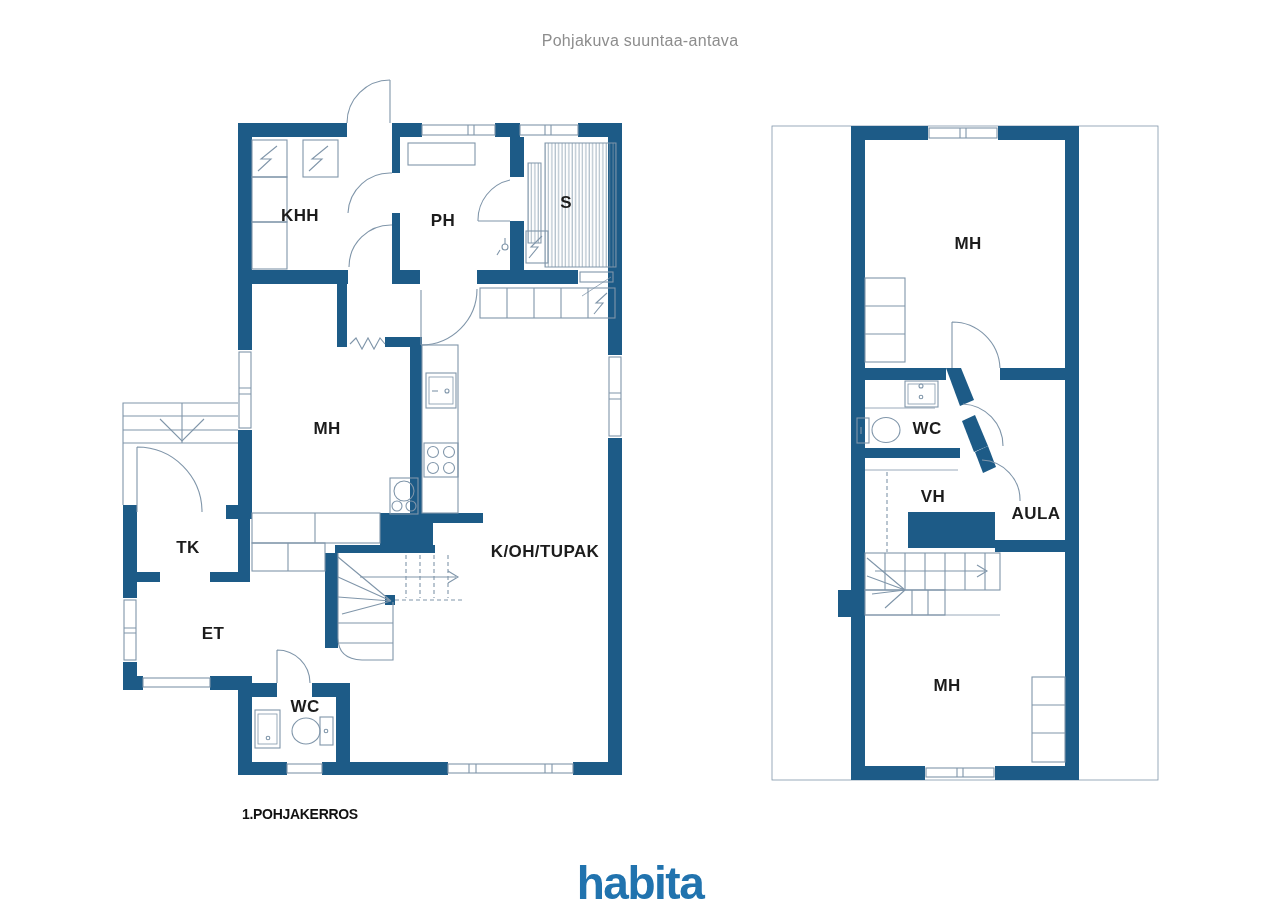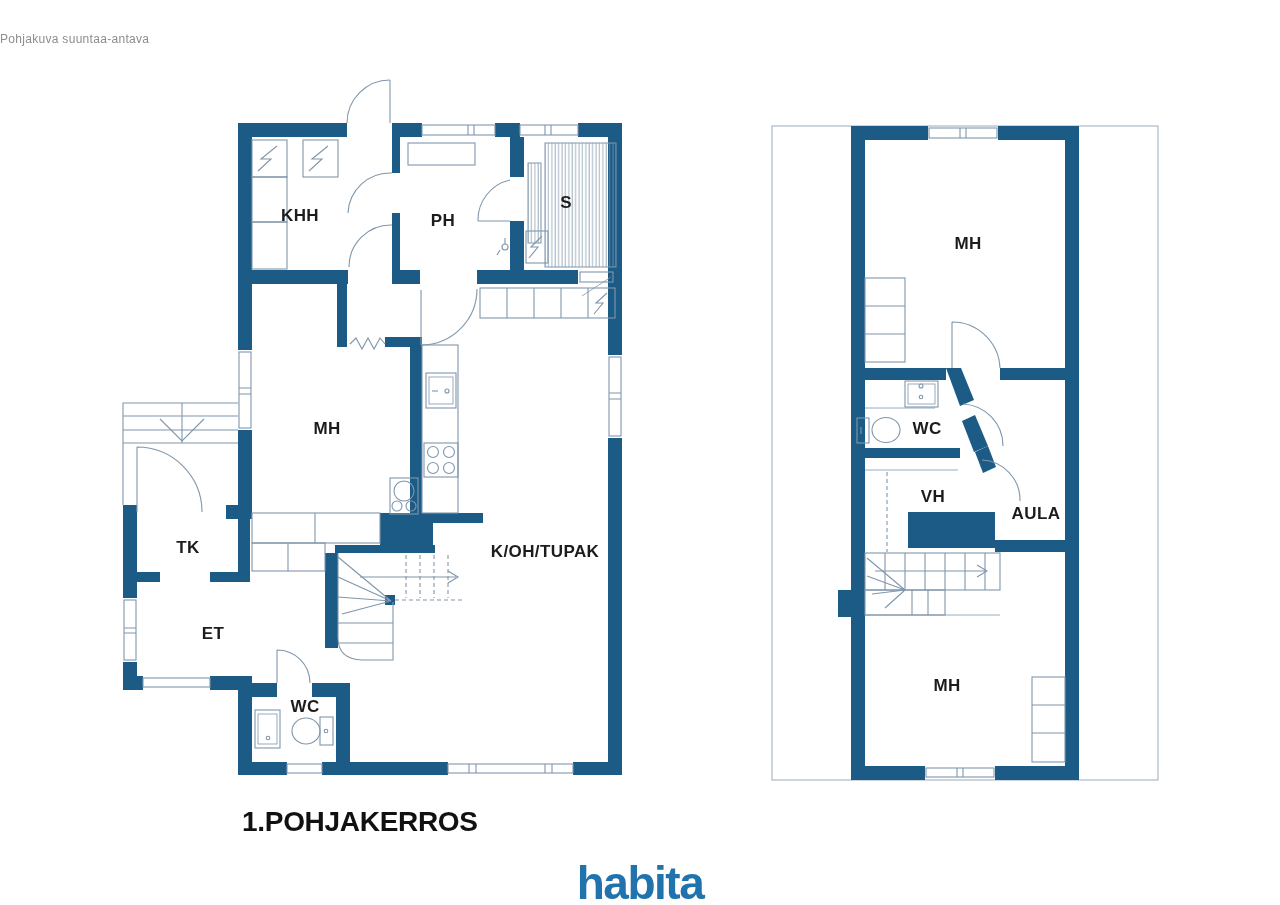--- a/index.html
+++ b/index.html
@@ -1,20 +1,20 @@
 <!DOCTYPE html>
 <html style="--wall: #1d5b87; --line: #8096aa; --text: #1c1c1c; --muted: #8d8d8d; --logo: #2173ae;"><head>
 <meta charset="utf-8">
 <style>
   html,body{margin:0;padding:0;background:#ffffff;}
   .canvas{position:relative;width:1280px;height:905px;background:#fff;overflow:hidden;
           font-family:"Liberation Sans",sans-serif;}
-  .plan-title{position:absolute;top:32px;left:0;width:100%;
-              font-size:12px;color:var(--muted);letter-spacing:.3px;}
-  .floor-caption{position:absolute;top:806px;font-size:28px;font-weight:bold;
+  .plan-title{position:absolute;top:32px;left:0;width:100%;text-align:center;
+              font-size:16px;color:var(--muted);letter-spacing:.3px;}
+  .floor-caption{position:absolute;top:806px;font-size:14px;font-weight:bold;
                  color:#111;letter-spacing:-0.3px;}
   #caption-ground{left:242px;}
   #caption-attic{left:768px;}
   .logo{position:absolute;top:856px;left:0;width:100%;text-align:center;
         font-size:46px;font-weight:bold;color:var(--logo);letter-spacing:-1.5px;}
   svg{position:absolute;top:0;left:0;}
   .wall{fill:var(--wall);stroke:none;}
   .ln{fill:none;stroke:var(--line);stroke-width:1.1;}
   .lnthin{fill:none;stroke:var(--line);stroke-width:0.8;}
   .dash{stroke-dasharray:4 3;}

